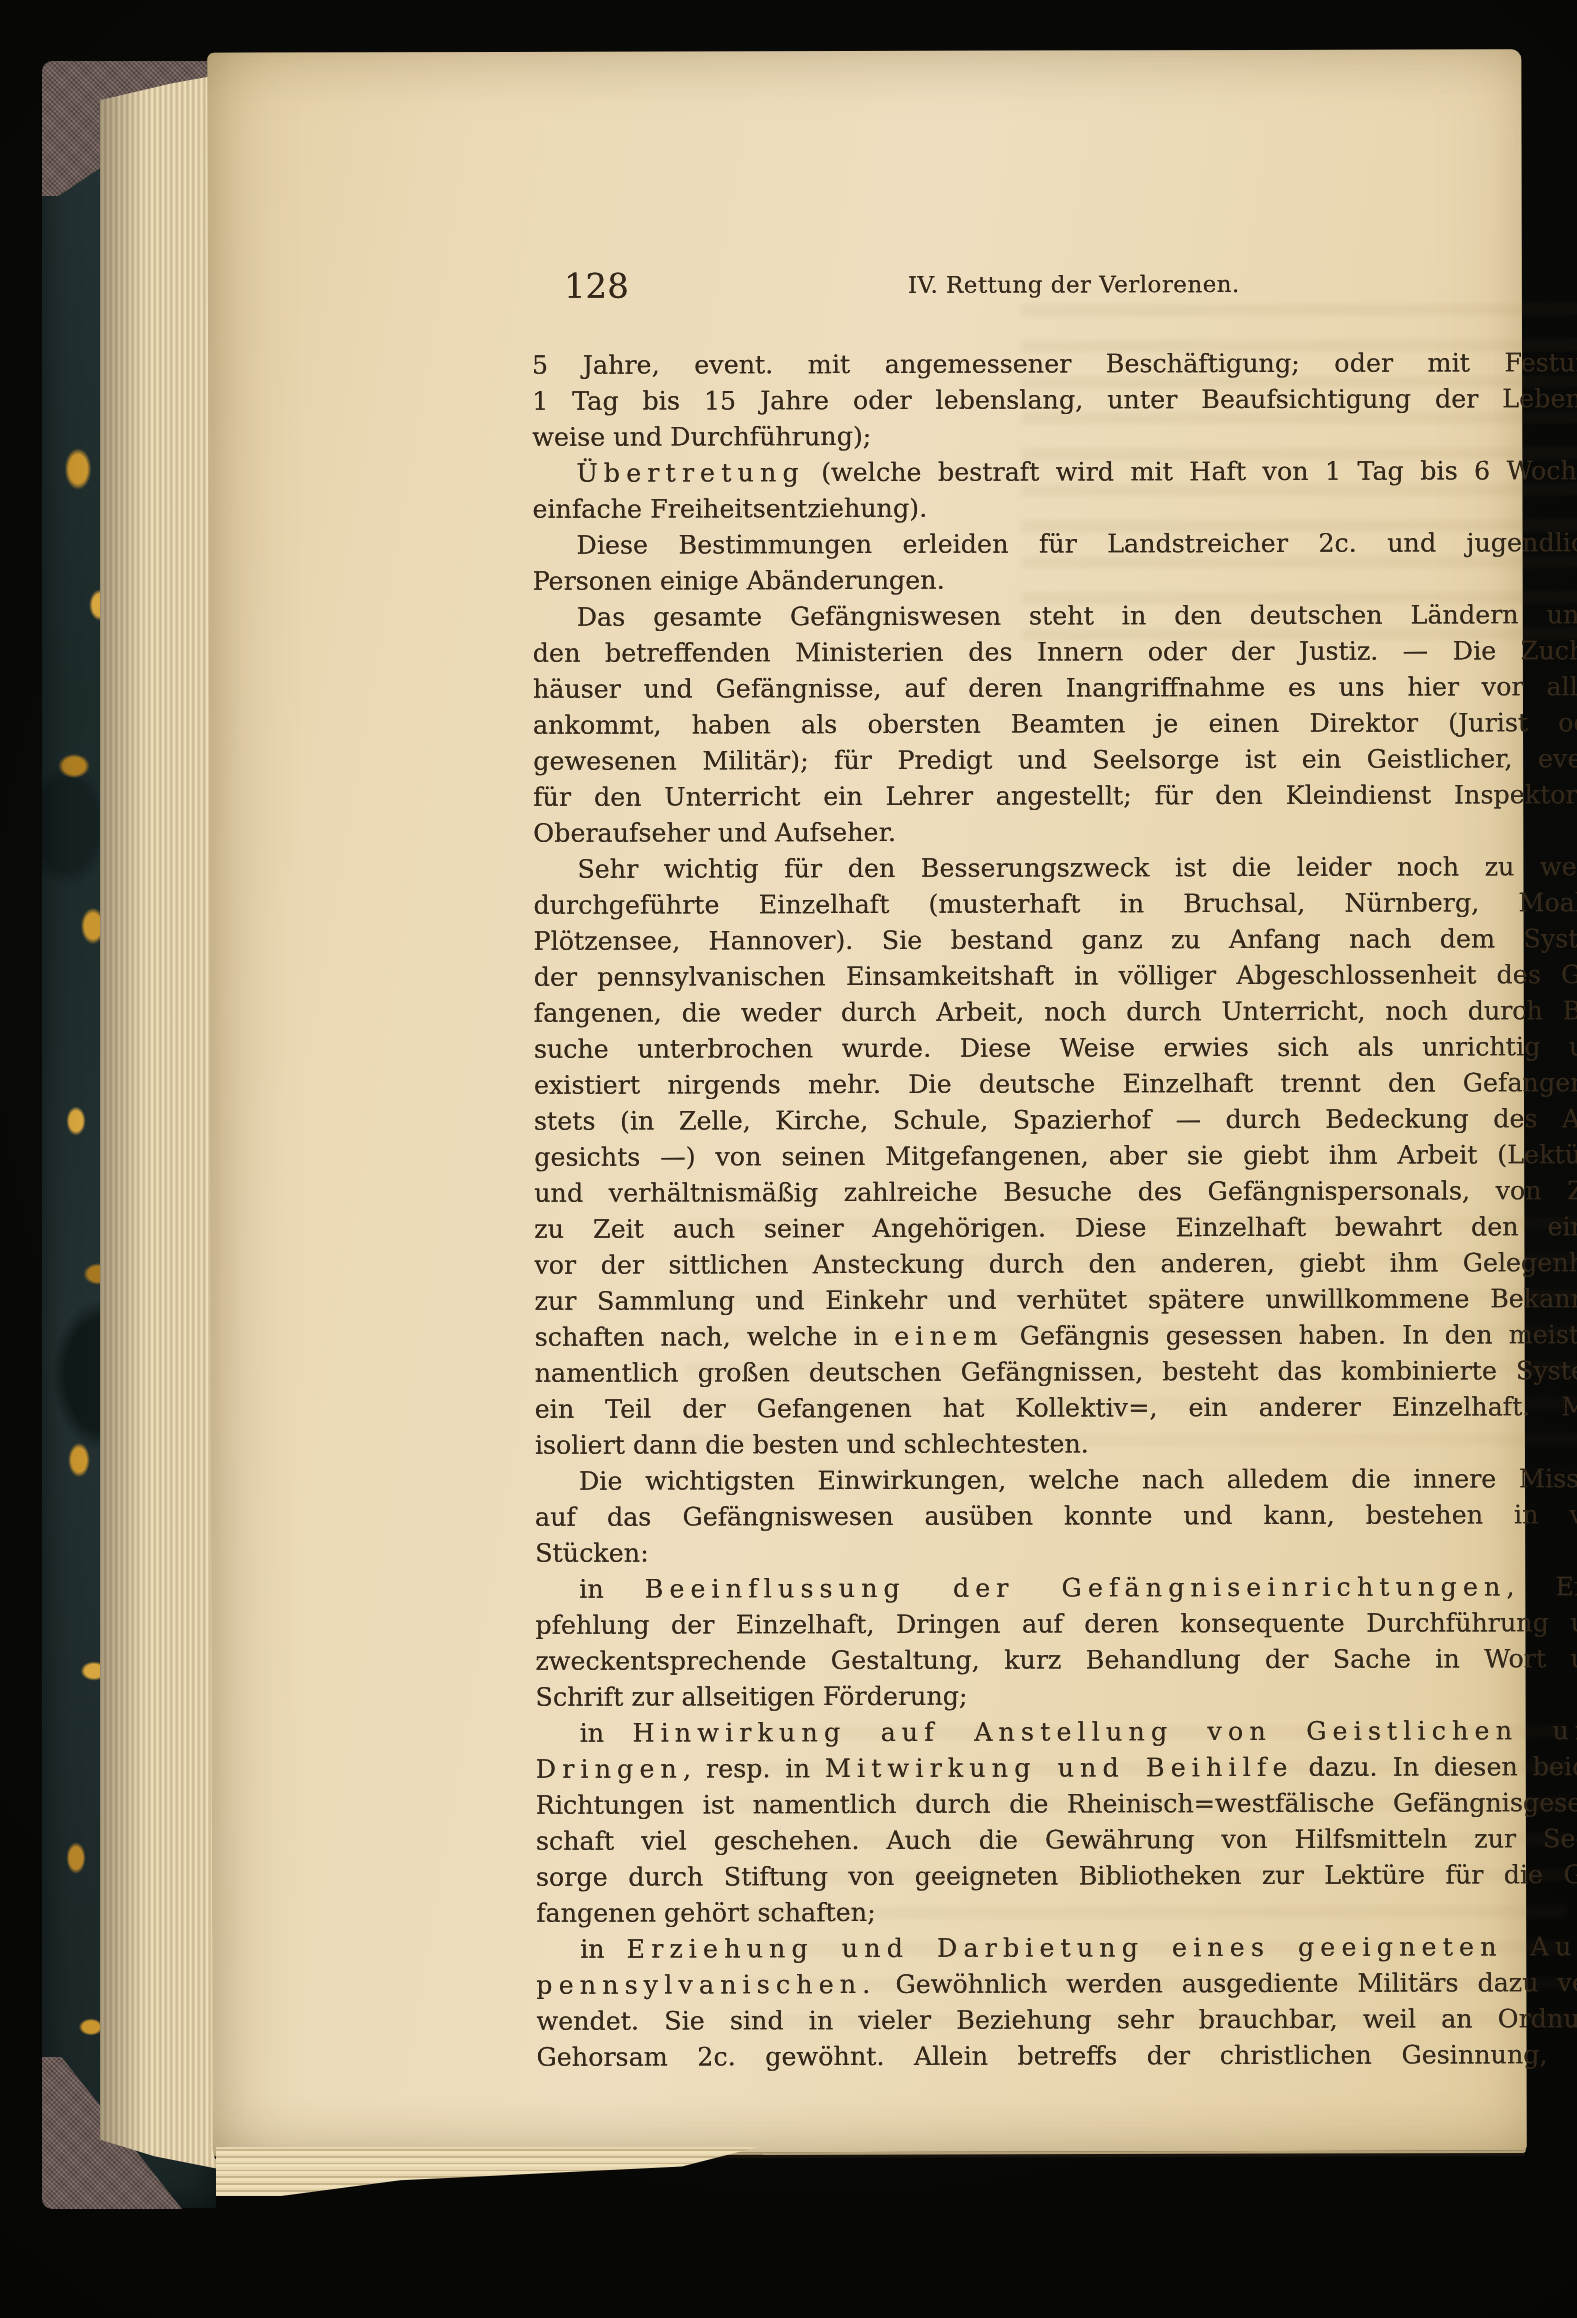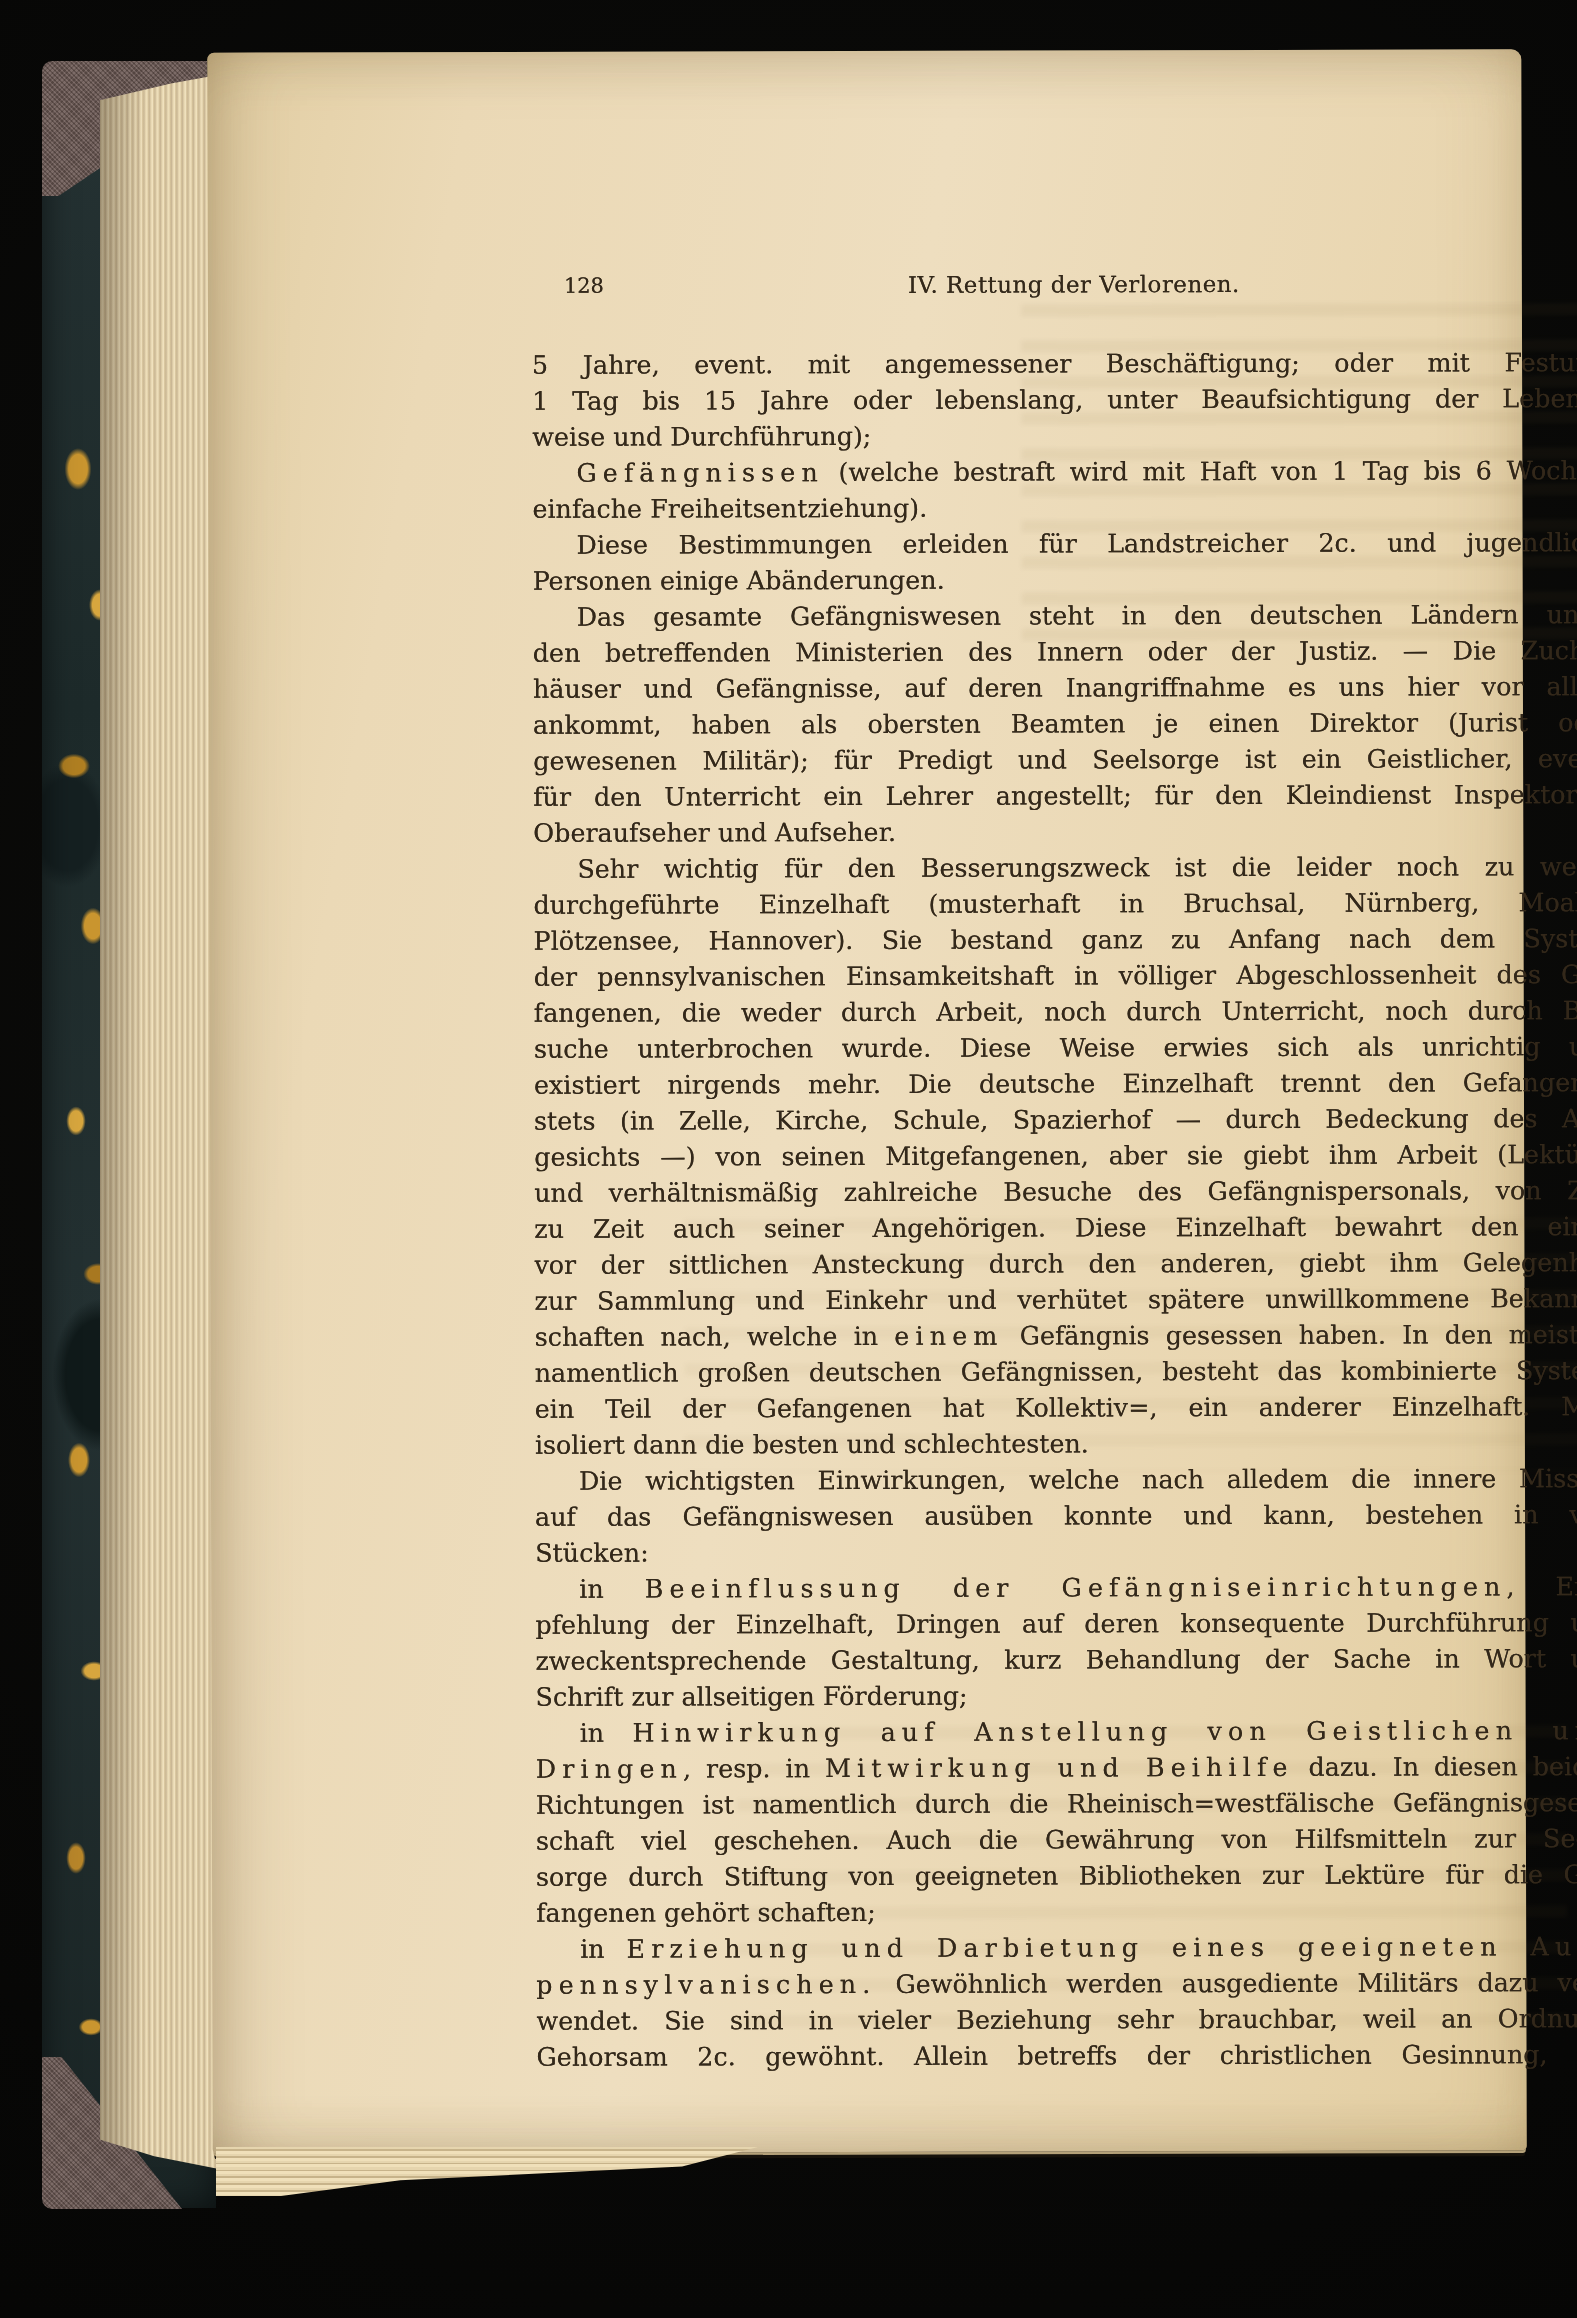--- a/index.html
+++ b/index.html
@@ -79,21 +79,21 @@
   }
   #bleed-1{left:813px;top:254px;width:576px;height:356px;}
   #bleed-2{left:474px;top:1168px;width:897px;height:254px;opacity:.35;}
   #bleed-3{left:525px;top:1676px;width:830px;height:305px;opacity:.4;}
   
   #text{
     position:absolute;left:324px;top:217px;width:1084px;color:#33281a;
     text-shadow:0 0 0.4px rgba(51,40,26,.85);
   }
   #running-head{position:relative;height:44px;}
-  #page-number{position:absolute;left:32px;top:0;font-size:21px;line-height:34px;}
+  #page-number{position:absolute;left:32px;top:0;font-size:34px;line-height:34px;}
   #head-title{text-align:center;font-size:23px;line-height:34px;letter-spacing:.02em;}
   #body-text{margin-top:34px;}
   .line{
     font-size:25.4px;line-height:36px;height:36px;overflow:hidden;
     text-align:justify;text-align-last:justify;text-justify:inter-word;
     white-space:normal;
   }
   .line.endline{text-align-last:left;}
   .line.indent{text-indent:44px;}
   .gesperrt{letter-spacing:.24em;}
@@ -113,21 +113,21 @@
 
   <div id="text">
     <div id="running-head">
       <span id="page-number">128</span>
       <div id="head-title">IV. Rettung der Verlorenen.</div>
     </div>
     <div id="body-text">
         <div class="line"><span>5 Jahre, event. mit angemessener Beschäftigung; oder mit Festung,</span></div>
         <div class="line"><span>1 Tag bis 15 Jahre oder lebenslang, unter Beaufsichtigung der Lebens=</span></div>
         <div class="line endline"><span>weise und Durchführung);</span></div>
-        <div class="line indent"><span class="gesperrt">Gefängnissen</span><span> (welche bestraft wird mit Haft von 1 Tag bis 6 Wochen,</span></div>
+        <div class="line indent"><span class="gesperrt">Übertretung</span><span> (welche bestraft wird mit Haft von 1 Tag bis 6 Wochen,</span></div>
         <div class="line endline"><span>einfache Freiheitsentziehung).</span></div>
         <div class="line indent"><span>Diese Bestimmungen erleiden für Landstreicher 2c. und jugendliche</span></div>
         <div class="line endline"><span>Personen einige Abänderungen.</span></div>
         <div class="line indent"><span>Das gesamte Gefängniswesen steht in den deutschen Ländern unter</span></div>
         <div class="line"><span>den betreffenden Ministerien des Innern oder der Justiz. — Die Zucht=</span></div>
         <div class="line"><span>häuser und Gefängnisse, auf deren Inangriffnahme es uns hier vor allem</span></div>
         <div class="line"><span>ankommt, haben als obersten Beamten je einen Direktor (Jurist oder</span></div>
         <div class="line"><span>gewesenen Militär); für Predigt und Seelsorge ist ein Geistlicher, event.</span></div>
         <div class="line"><span>für den Unterricht ein Lehrer angestellt; für den Kleindienst Inspektoren,</span></div>
         <div class="line endline"><span>Oberaufseher und Aufseher.</span></div>

